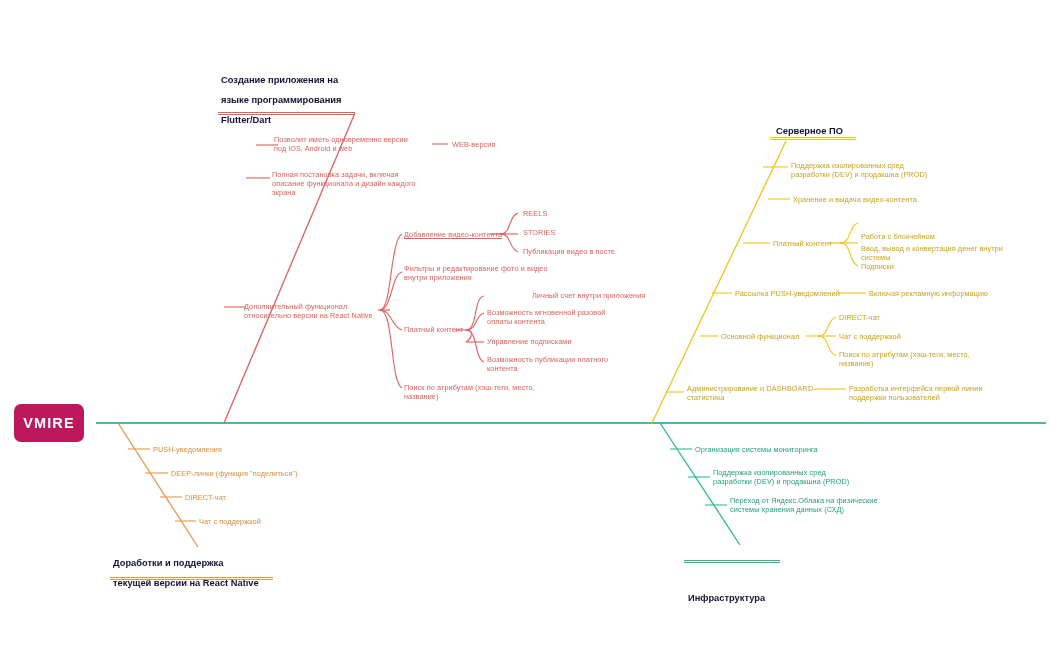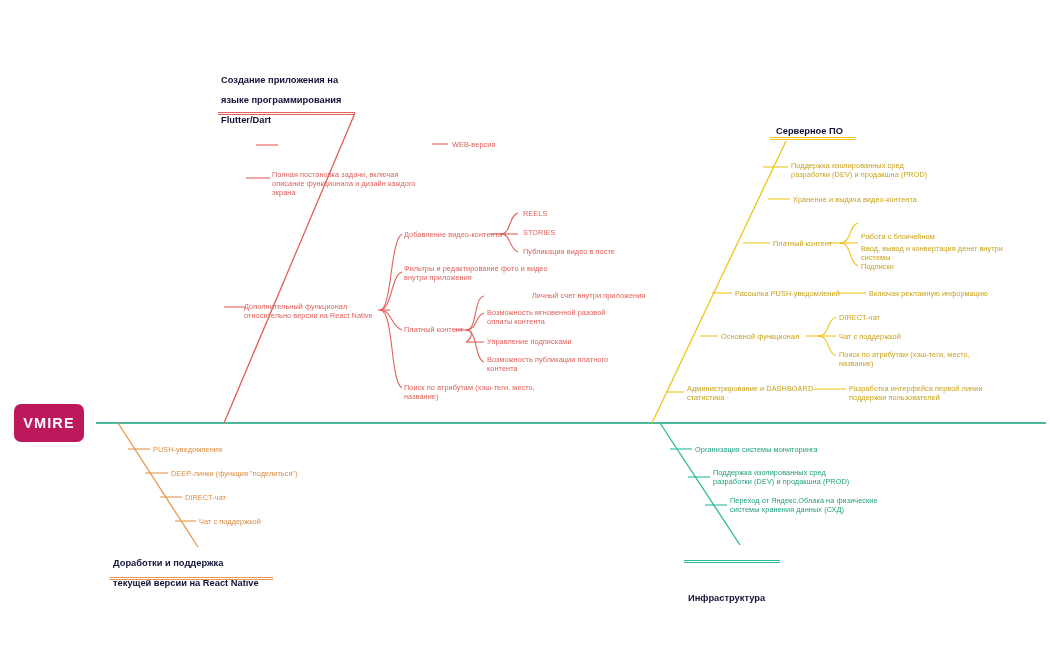--- a/index.html
+++ b/index.html
@@ -155,30 +155,32 @@
   <div class="hdr" style="left:776px; top:121px; width:180px;">Серверное ПО</div>
   <div class="hdrline" style="left:770px; top:137px; width:86px; border-top-color:#EFC41C; border-bottom-color:#EFC41C; height:3px;"></div>
 
   <div class="hdr" style="left:113px; top:553px; width:180px;">Доработки и поддержка
 текущей версии на React Native</div>
   <div class="hdrline" style="left:110px; top:577px; width:163px; border-top-color:#E8974C; border-bottom-color:#E8974C; height:3px;"></div>
 
   <div class="hdr" style="left:688px; top:544px; width:160px;margin-top:44px;">Инфраструктура</div>
   <div class="hdrline" style="left:684px; top:560px; width:96px; border-top-color:#2BB99A; border-bottom-color:#2BB99A; height:3px;"></div>
 
+  <div class="lbl red" style="left:274px; top:135px; width:162px;">Позволит иметь одновременно версии
+под iOS, Android и web</div>
   <div class="lbl red" style="left:452px; top:140px; width:90px;">WEB-версия</div>
 
   <div class="lbl red" style="left:244px; top:302px; width:150px;">Дополнительный функционал
 относительно версии на React Native</div>
 
   <div class="lbl red" style="left:272px; top:170px; width:170px;">Полная постановка задачи, включая
 описание функционала и дизайн каждого
 экрана</div>
 
-  <div class="lbl red" style="left:404px; top:230px; width:120px;">Добавление видео-контента</div>
+  <div class="lbl red" style="left:404px; top:230px; width:120px;text-decoration:underline;">Добавление видео-контента</div>
   <div class="lbl red" style="left:523px; top:209px; width:80px;">REELS</div>
   <div class="lbl red" style="left:523px; top:228px; width:80px;">STORIES</div>
   <div class="lbl red" style="left:523px; top:247px; width:120px;">Публикация видео в посте</div>
 
   <div class="lbl red" style="left:404px; top:264px; width:160px;">Фильтры и редактирование фото и видео
 внутри приложения</div>
 
   <div class="lbl red" style="left:404px; top:325px; width:80px;">Платный контент</div>
   <div class="lbl red" style="left:487px; top:291px; width:140px;margin-left:45px;">Личный счет внутри приложения</div>
   <div class="lbl red" style="left:487px; top:308px; width:130px;">Возможность мгновенной разовой

